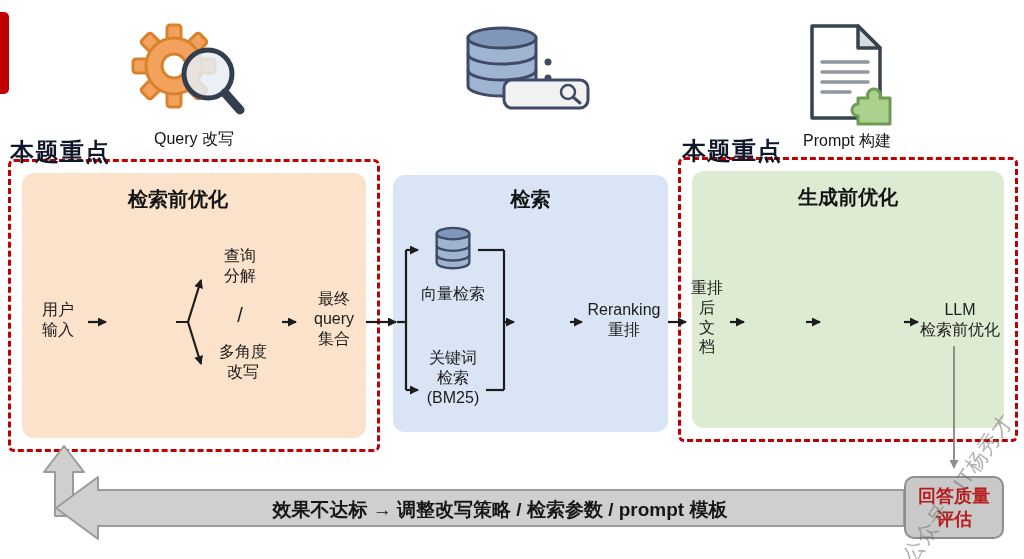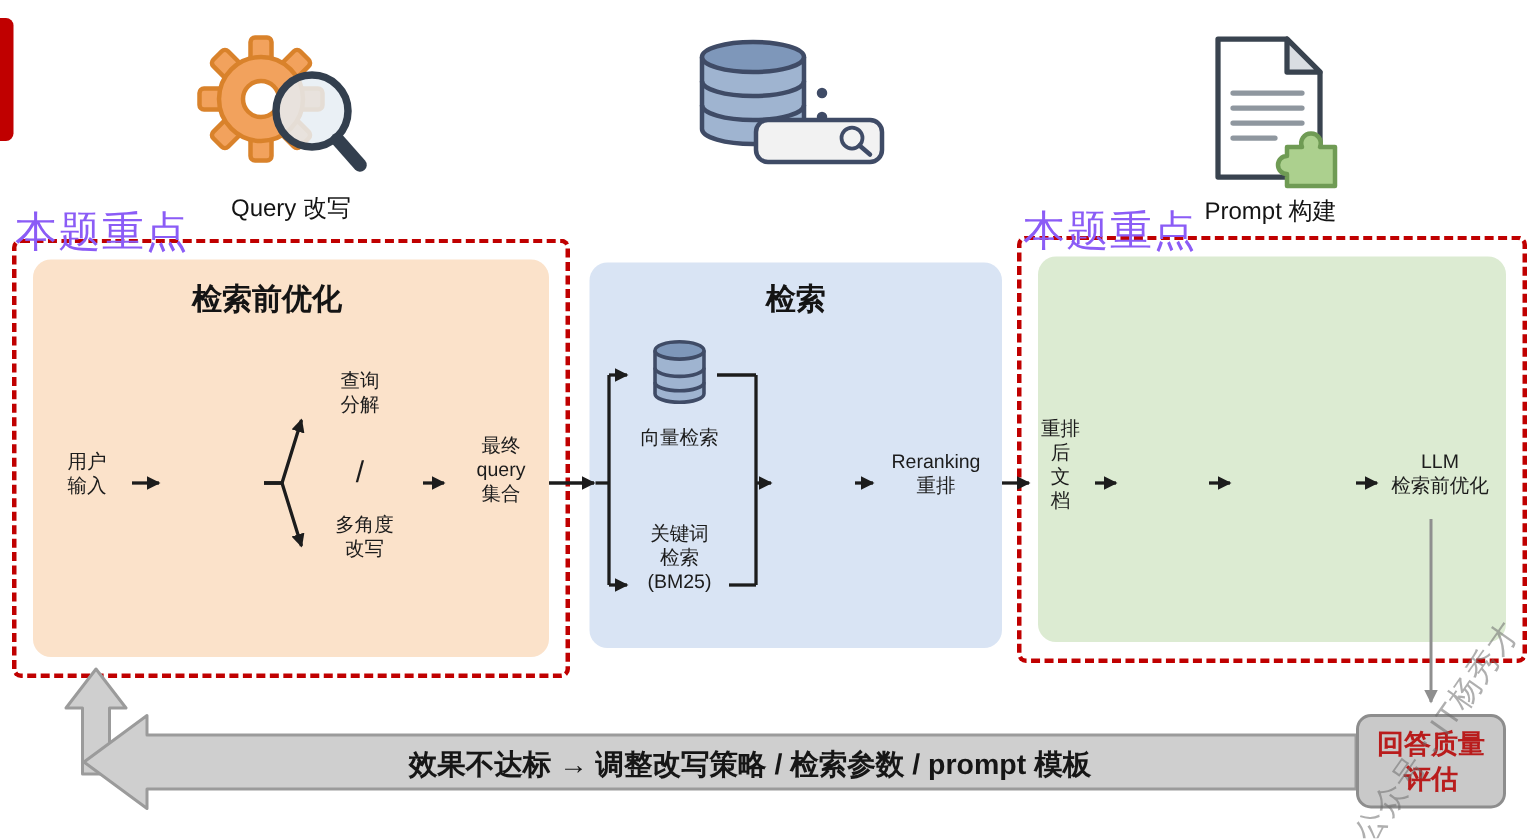--- a/index.html
+++ b/index.html
@@ -4,29 +4,29 @@
 <style>
   * { box-sizing: border-box; margin: 0; padding: 0; }
   html, body { background: #ffffff; }
   body { font-family: "Liberation Sans", "DejaVu Sans", sans-serif; }
   #canvas {
     position: relative; width: 1024px; height: 559px;
     background: #ffffff; overflow: hidden; margin: 0 auto;
   }
   .node {
     position: absolute; text-align: center; white-space: pre-line;
-    font-size: 13px; line-height: 1.24; color: #1c1c1c; z-index: 3;
+    font-size: 16px; line-height: 1.24; color: #1c1c1c; z-index: 3;
   }
   .panel-title {
     position: absolute; text-align: center; font-size: 20px;
     font-weight: bold; color: #141414; z-index: 3;
   }
   .badge {
-    position: absolute; color: #8b5cf6; font-size: 28px;
-    font-weight: normal; z-index: 3; letter-spacing: 1px;
+    position: absolute; color: #0f172a; font-size: 24px;
+    font-weight: bold; z-index: 3; letter-spacing: 1px;
   }
   .dashed-frame {
     position: absolute; border: 3px dashed #c00000;
     border-radius: 6px; z-index: 1; background: transparent;
   }
   .panel-fill { position: absolute; border-radius: 12px; z-index: 1; }
   .icon-label {
     position: absolute; text-align: center; font-size: 16px;
     color: #141414; z-index: 3;
   }
@@ -120,20 +120,21 @@
 
   <div class="dashed-frame" style="left:8px; top:159px; width:372px; height:293px;"></div>
   <div class="panel-fill" style="left:22px; top:173px; width:344px; height:265px; background:#fbe2ca;"></div>
   <div class="panel-title" style="left:22px; top:186px; width:312px;">检索前优化</div>
 
   <div class="panel-fill" style="left:393px; top:175px; width:275px; height:257px; background:#d9e4f4;"></div>
   <div class="panel-title" style="left:393px; top:186px; width:275px;">检索</div>
 
   <div class="dashed-frame" style="left:678px; top:157px; width:340px; height:285px;"></div>
   <div class="panel-fill" style="left:692px; top:171px; width:312px; height:257px; background:#dcebd2;"></div>
+  <div class="panel-title" style="left:692px; top:184px; width:312px;">生成前优化</div>
 
   <div class="node" style="left:30px; top:300px; width:56px;">用户
 输入</div>
   <div class="node" style="left:206px; top:246px; width:68px;">查询
 分解</div>
   <div class="node slash" style="left:206px; top:303px; width:68px;">/</div>
   <div class="node" style="left:204px; top:342px; width:78px;">多角度
 改写</div>
   <div class="node" style="left:303px; top:289px; width:62px;">最终
 query

